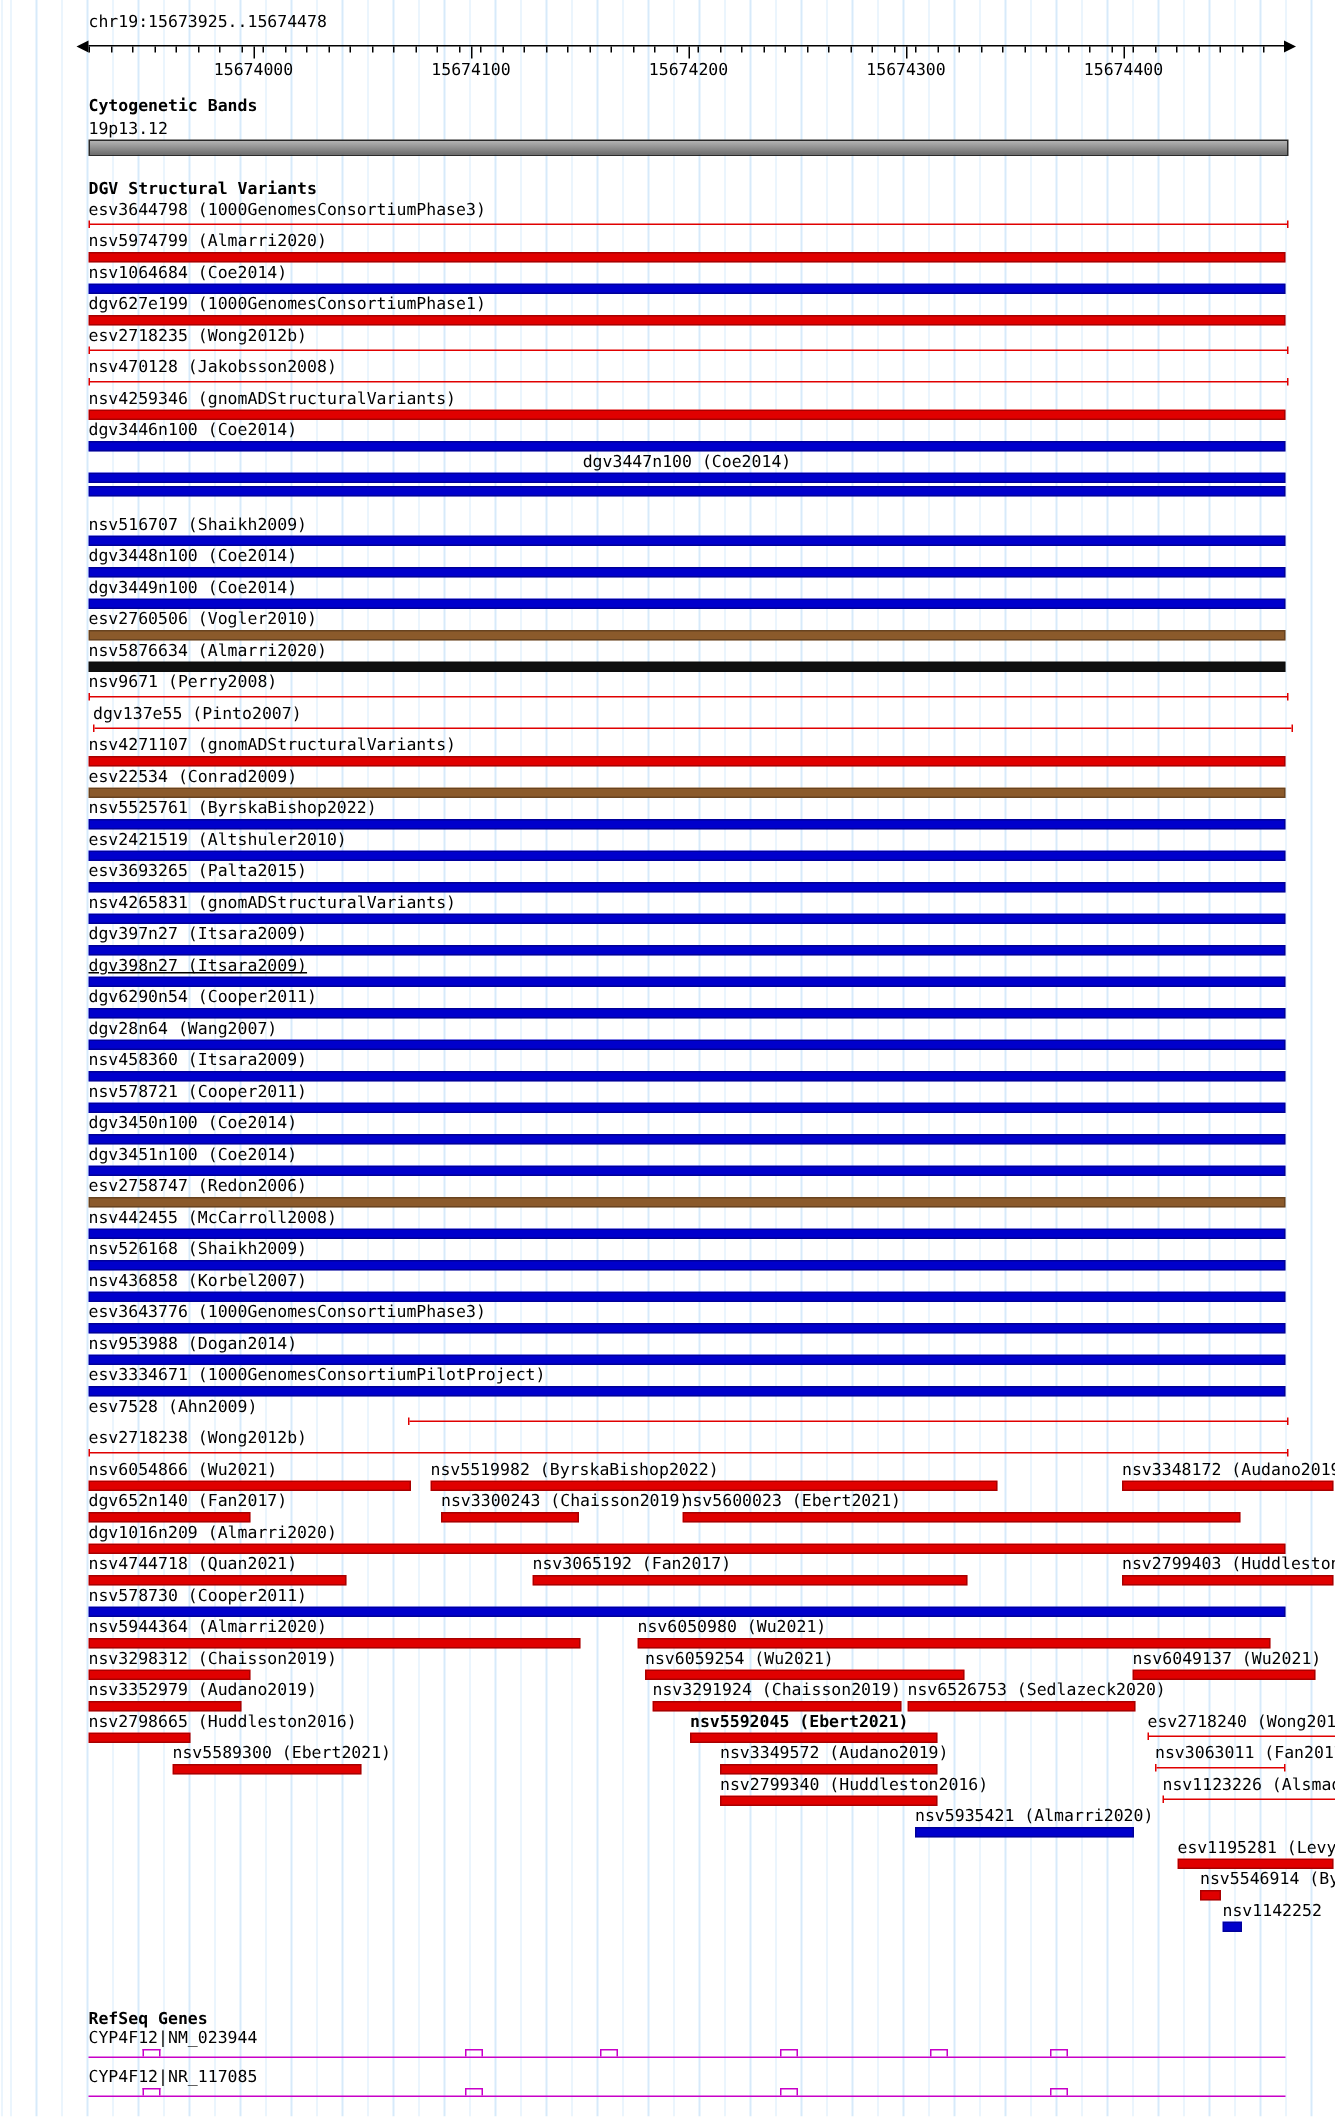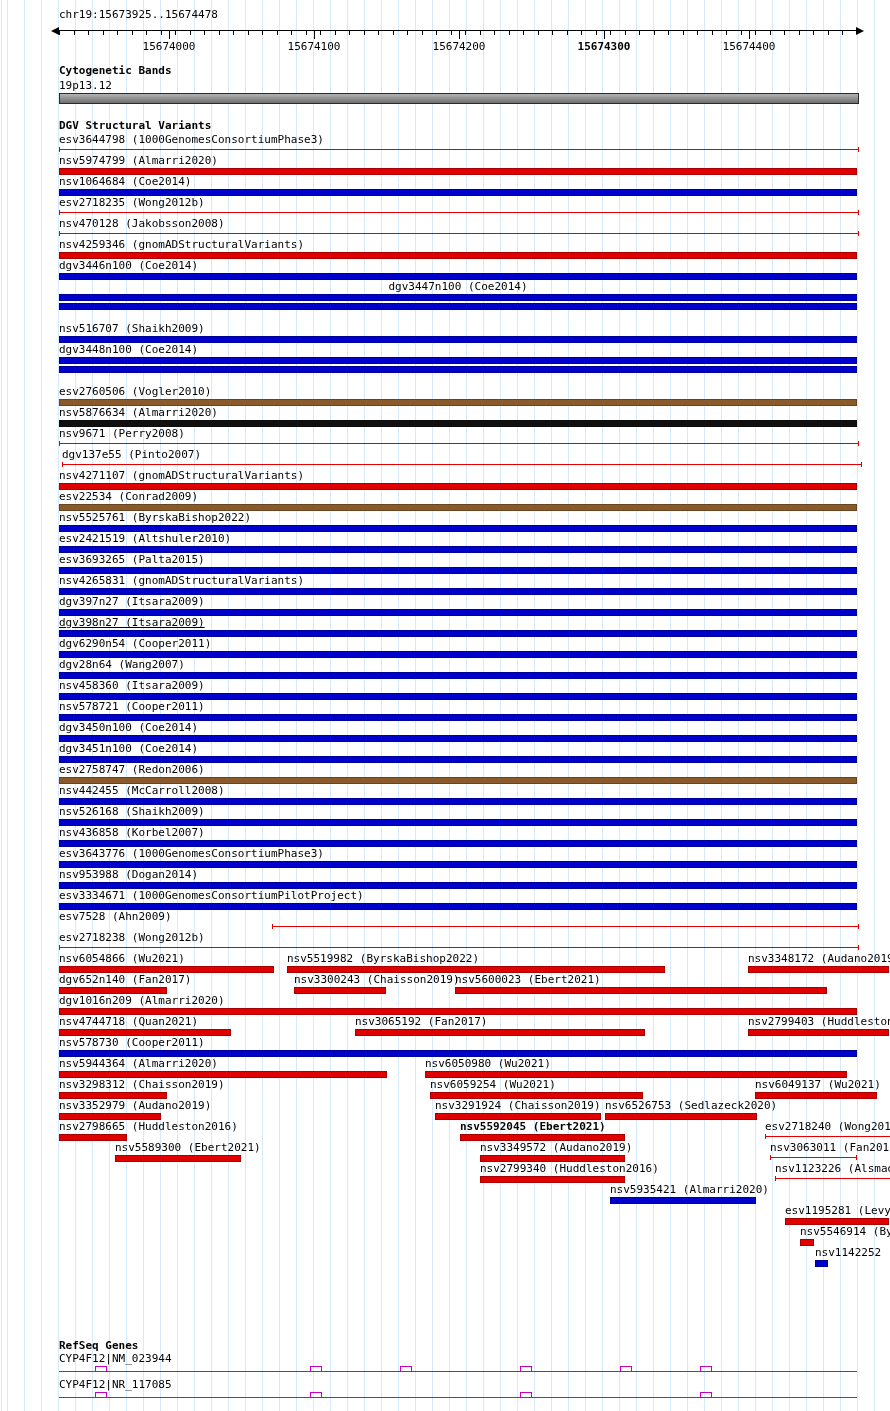--- a/index.html
+++ b/index.html
@@ -121,21 +121,21 @@
       <div class="minor-tick" style="left: 813px;"></div>
       <div class="minor-tick" style="left: 827.5px;"></div>
       <div class="minor-tick" style="left: 842px;"></div>
       <div class="ruler-tick" style="left: 169px;"></div>
       <div class="ruler-label" style="left: 169px;">15674000</div>
       <div class="ruler-tick" style="left: 314px;"></div>
       <div class="ruler-label" style="left: 314px;">15674100</div>
       <div class="ruler-tick" style="left: 459px;"></div>
       <div class="ruler-label" style="left: 459px;">15674200</div>
       <div class="ruler-tick" style="left: 604px;"></div>
-      <div class="ruler-label" style="left: 604px; font-weight: bold;">15674300</div>
+      <div class="ruler-label" style="left: 604px;">15674300</div>
       <div class="ruler-tick" style="left: 749px;"></div>
       <div class="ruler-label" style="left: 749px;">15674400</div>
     </div>
 </div>
 
 <div class="abs title" id="cyto-title">Cytogenetic Bands</div>
 <div class="abs txt" id="cyto-band-label">19p13.12</div>
 <div class="abs" id="cyto-bar"></div>
 
 <div class="abs title" id="dgv-title">DGV Structural Variants</div>
@@ -153,20 +153,26 @@
       </div>
     </div>
     <div class="dgv-row">
       <div class="feature" style="left: 0px;">
         <div class="flabel">nsv1064684 (Coe2014)</div>
         <div class="bar thick" style="width: 798px; --c: #0000cc;"></div>
       </div>
     </div>
     <div class="dgv-row">
       <div class="feature" style="left: 0px;">
+        <div class="flabel">dgv627e199 (1000GenomesConsortiumPhase1)</div>
+        <div class="bar thick" style="width: 798px; --c: #e00000;"></div>
+      </div>
+    </div>
+    <div class="dgv-row">
+      <div class="feature" style="left: 0px;">
         <div class="flabel">esv2718235 (Wong2012b)</div>
         <div class="bar thin" style="width: 798px; --c: #e00000;"></div>
       </div>
     </div>
     <div class="dgv-row">
       <div class="feature" style="left: 0px;">
         <div class="flabel">nsv470128 (Jakobsson2008)</div>
         <div class="bar thin" style="width: 798px; --c: #e00000;"></div>
       </div>
     </div>
@@ -200,20 +206,21 @@
       </div>
     </div>
     <div class="dgv-row">
       <div class="feature" style="left: 0px;">
         <div class="flabel">dgv3448n100 (Coe2014)</div>
         <div class="bar thick" style="width: 798px; --c: #0000cc;"></div>
       </div>
     </div>
     <div class="dgv-row">
       <div class="feature" style="left: 0px;">
+        <div class="flabel">dgv3449n100 (Coe2014)</div>
         <div class="bar thick" style="width: 798px; --c: #0000cc;"></div>
       </div>
     </div>
     <div class="dgv-row">
       <div class="feature" style="left: 0px;">
         <div class="flabel">esv2760506 (Vogler2010)</div>
         <div class="bar thick" style="width: 798px; --c: #8b5a2b;"></div>
       </div>
     </div>
     <div class="dgv-row">

